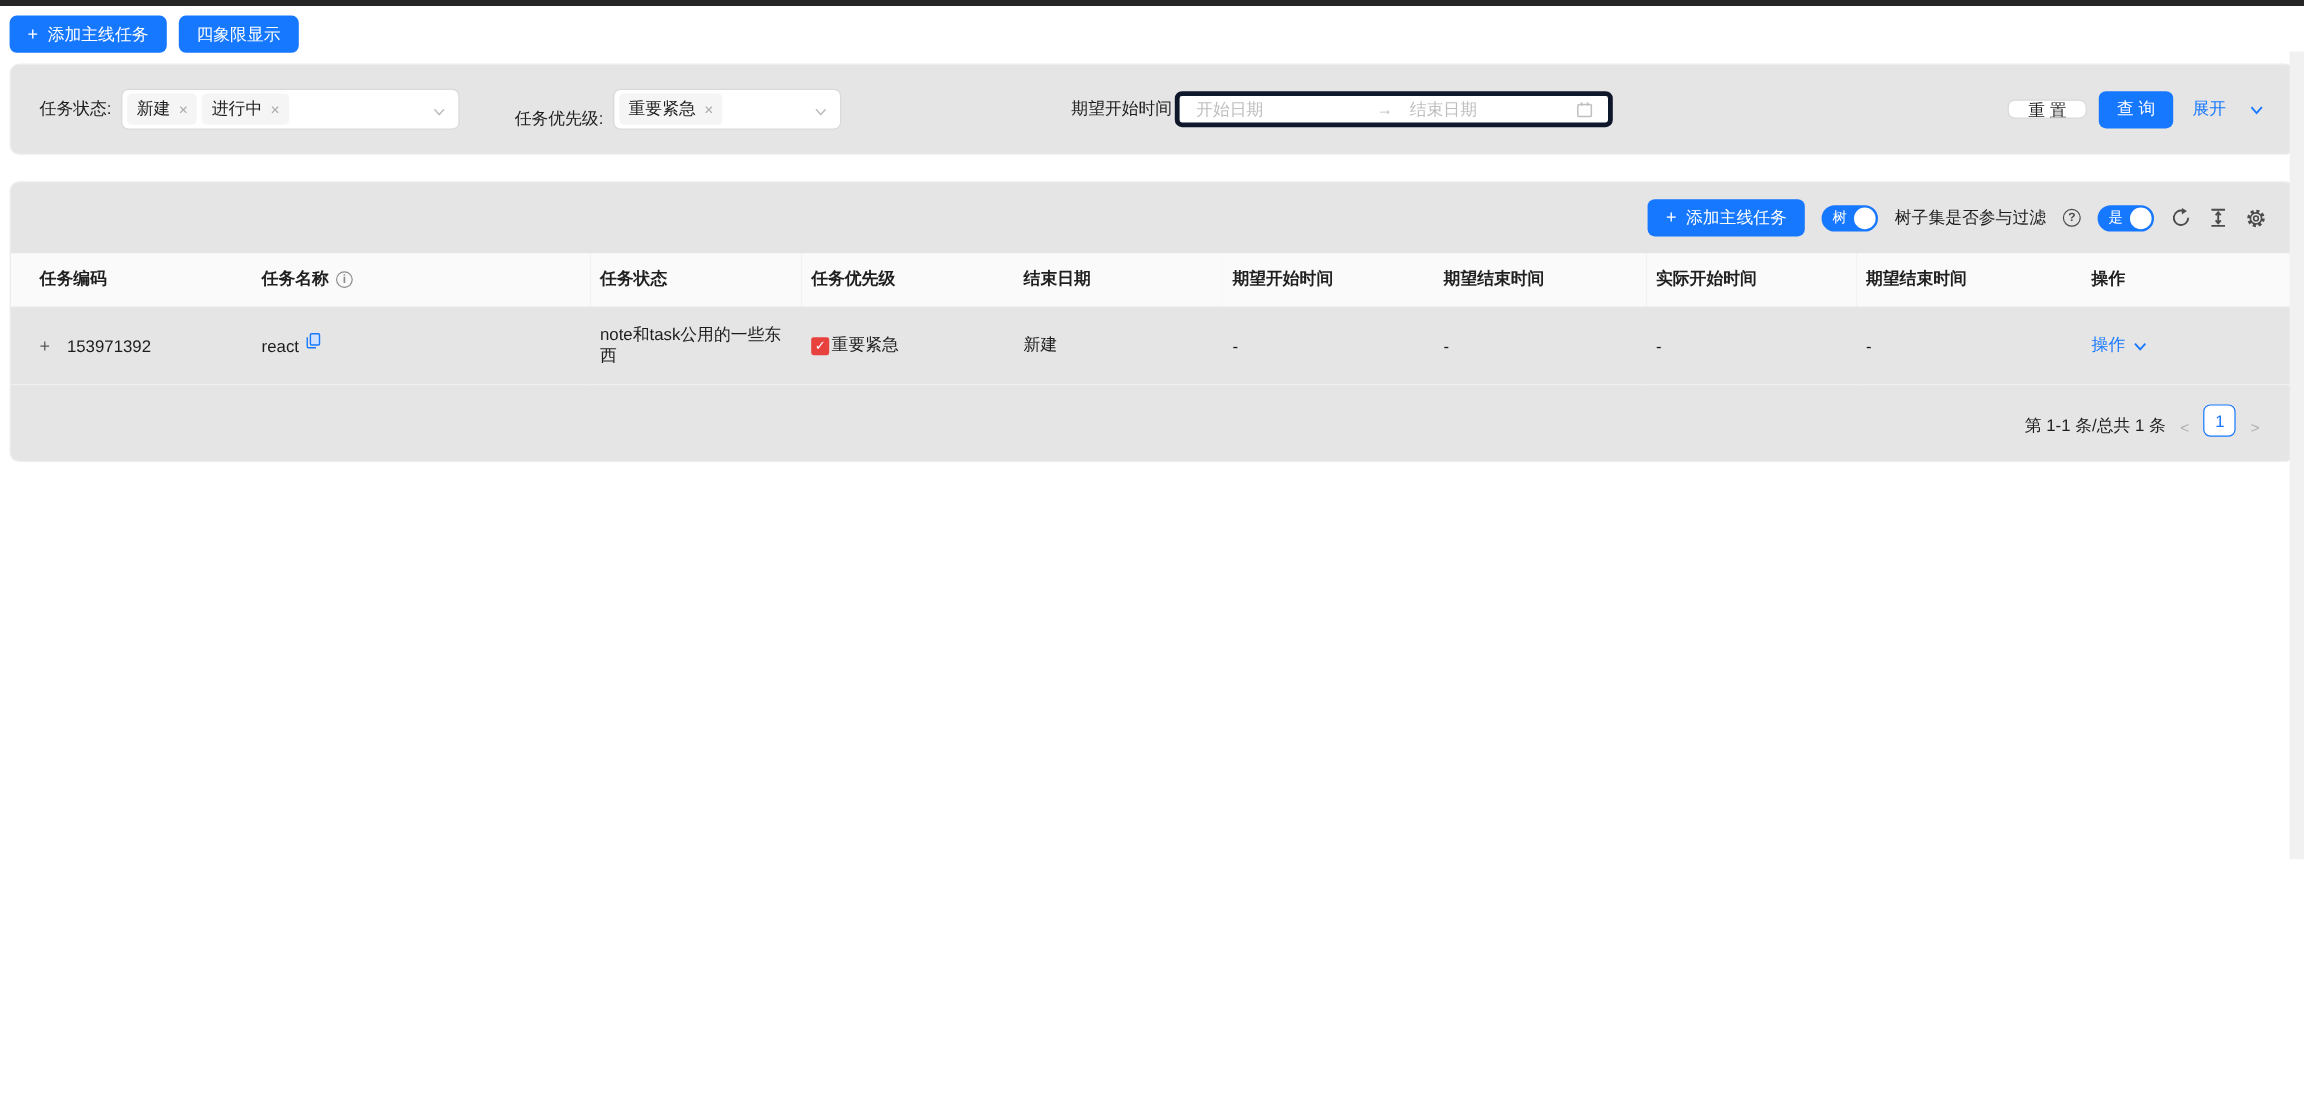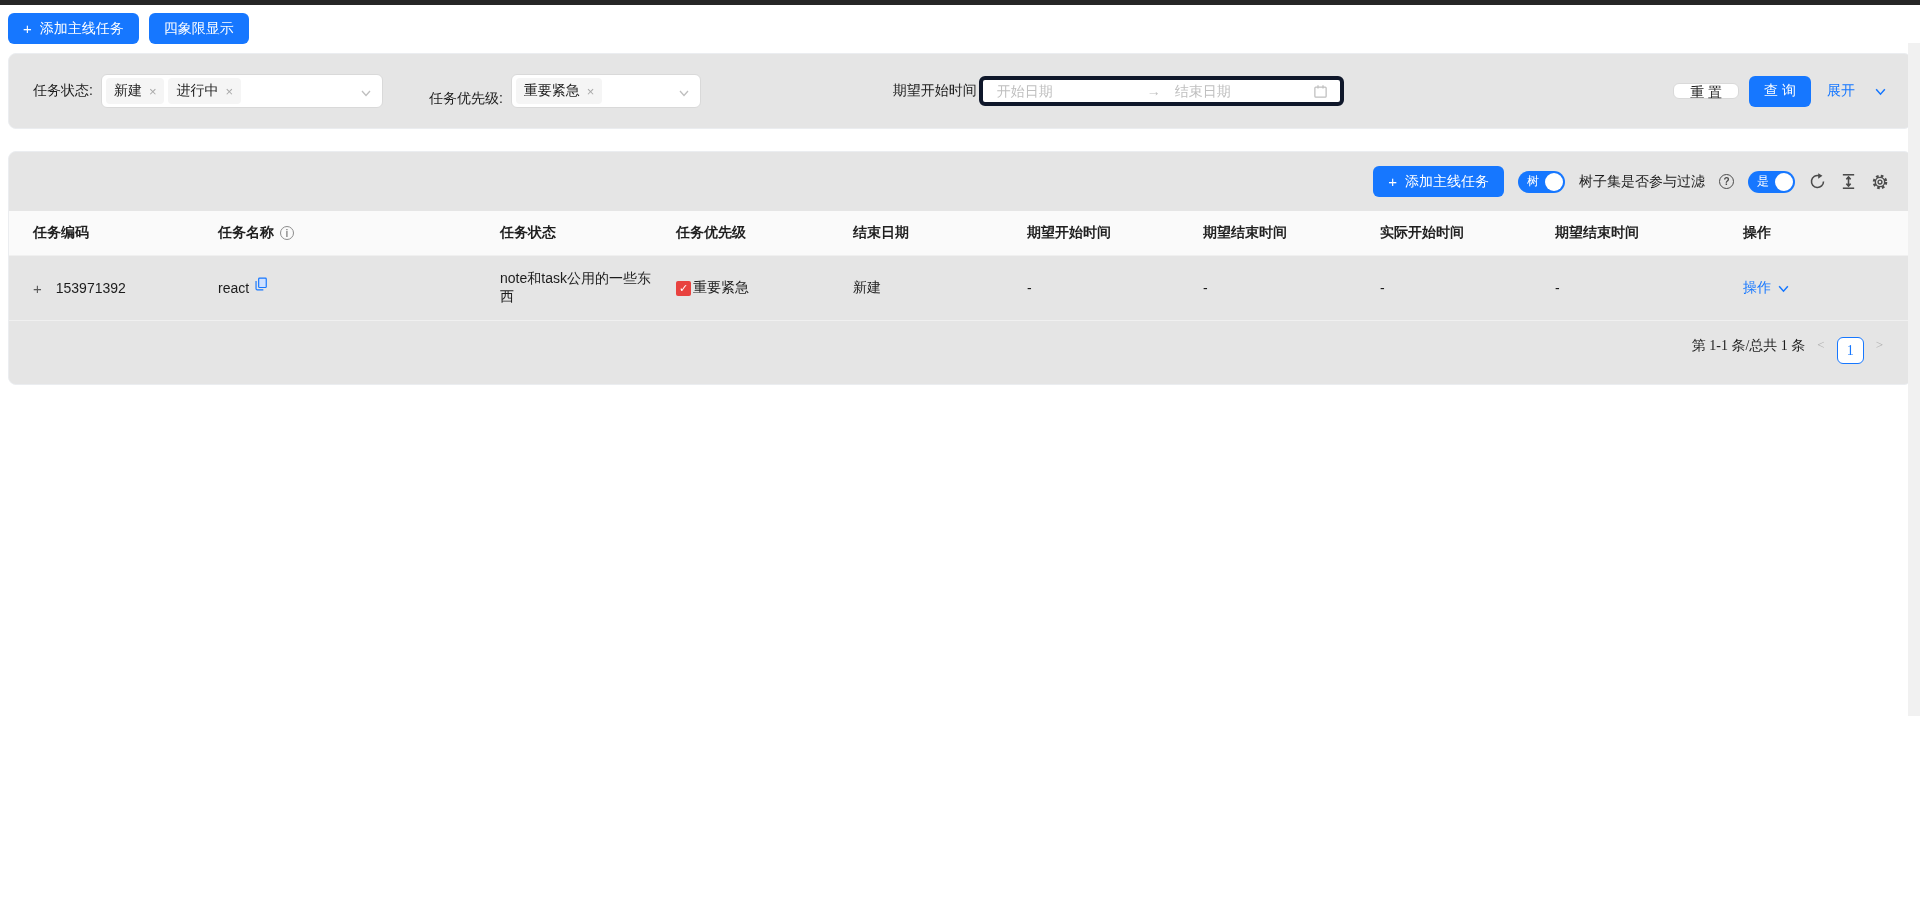--- a/index.html
+++ b/index.html
@@ -92,21 +92,21 @@
   .cell-name { display:flex; align-items:center; gap:5px; }
   .copy-icon { cursor:pointer; position:relative; top:-3px; }
   .prio-cell { display:flex; align-items:center; gap:2px; }
   .prio-flag {
     width:15px; height:15px; background:#e8423f; color:#fff; font-size:11px;
     display:inline-flex; align-items:center; justify-content:center; border-radius:2px; flex:0 0 auto;
   }
   .action-link { color:#1677ff; display:inline-flex; align-items:center; gap:6px; cursor:pointer; }
 
   
-  .pagination { display:flex; justify-content:flex-end; align-items:flex-start; gap:10px; padding:16px 26px 6px;font-family:Liberation Serif, serif; }
+  .pagination { display:flex; justify-content:flex-end; align-items:flex-end; gap:10px; padding:16px 26px 6px; }
   .page-nav { color:rgba(0,0,0,0.25); font-size:13px; cursor:pointer; padding:0 2px; }
   .page-current {
     min-width:27px; height:27px; border:1px solid #1677ff; color:#1677ff;
     border-radius:6px; display:inline-flex; align-items:center; justify-content:center;
     font-size:14px; cursor:pointer; background:#fff;
   }
 
   .right-scroll-strip { position:absolute; right:0; top:43px; width:12px; height:673px; background:#f1f1f1; }
 </style>
 </head>

